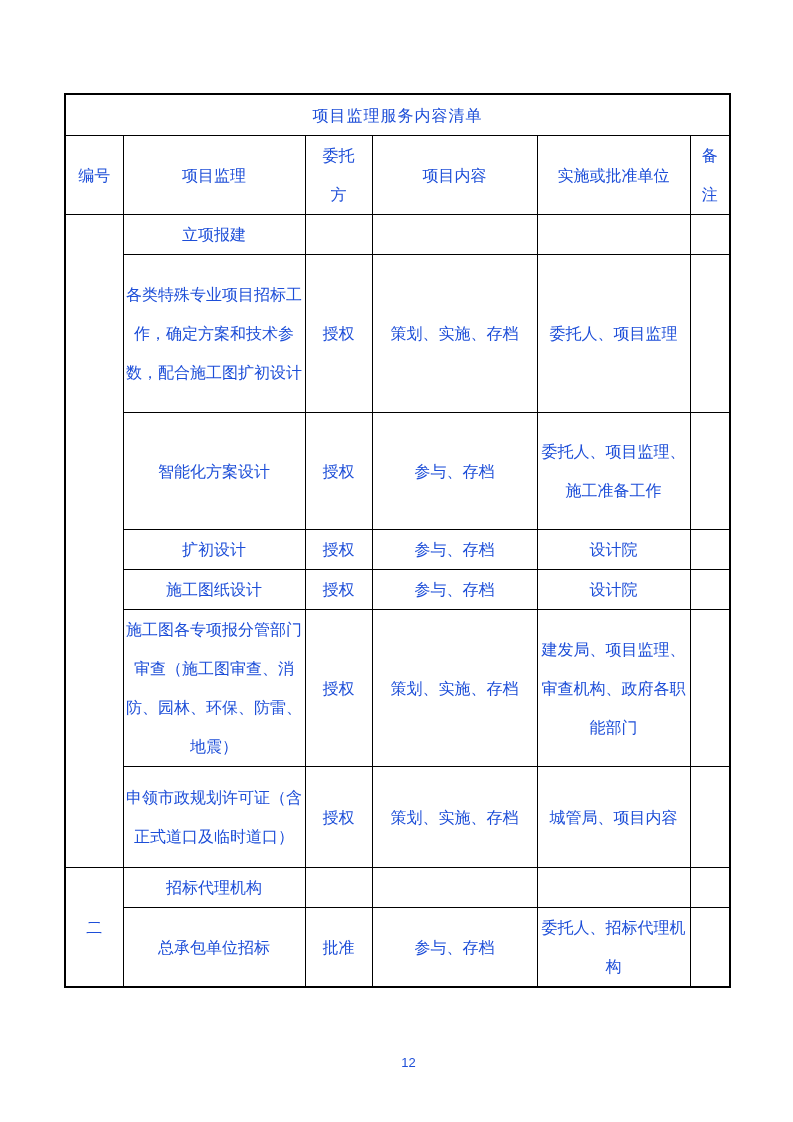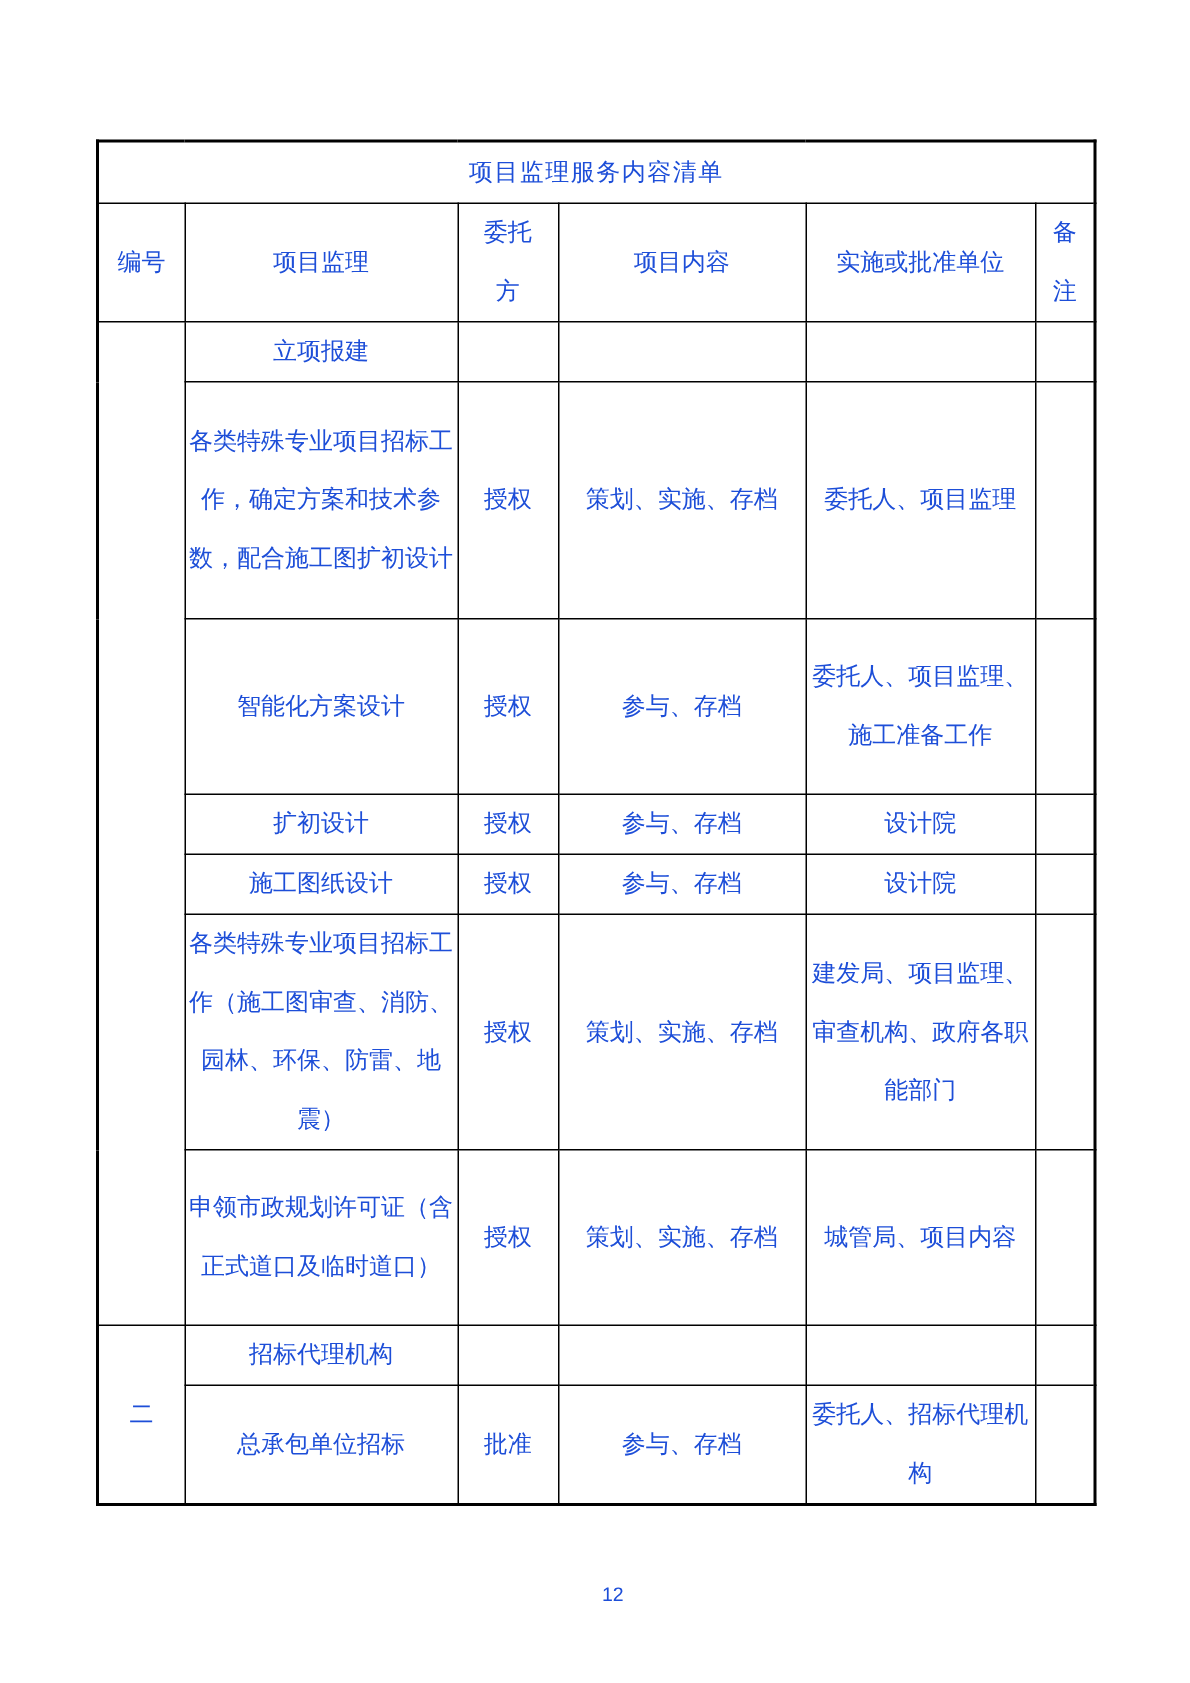--- a/index.html
+++ b/index.html
@@ -121,28 +121,28 @@
 
     <tr style="height:40px">
       <td class="c-content">施工图纸设计</td>
       <td class="c-client">授权</td>
       <td class="c-sup">参与、存档</td>
       <td class="c-unit">设计院</td>
       <td class="c-note"></td>
     </tr>
 
     <tr style="height:155px">
-      <td class="c-content">各类特殊专业项目招标工作（施工图审查、消防、园林、环保、防雷、地震）</td>
+      <td class="c-content">施工图各专项报分管部门审查（施工图审查、消防、园林、环保、防雷、地震）</td>
       <td class="c-client">授权</td>
       <td class="c-sup">策划、实施、存档</td>
       <td class="c-unit">建发局、项目监理、审查机构、政府各职能部门</td>
       <td class="c-note"></td>
     </tr>
 
-    <tr style="height:117px">
+    <tr style="height:101px">
       <td class="c-content">申领市政规划许可证（含正式道口及临时道口）</td>
       <td class="c-client">授权</td>
       <td class="c-sup">策划、实施、存档</td>
       <td class="c-unit">城管局、项目内容</td>
       <td class="c-note"></td>
     </tr>
 
     <tr style="height:38px">
       <td rowspan="2">二</td>
       <td class="c-content">招标代理机构</td>

